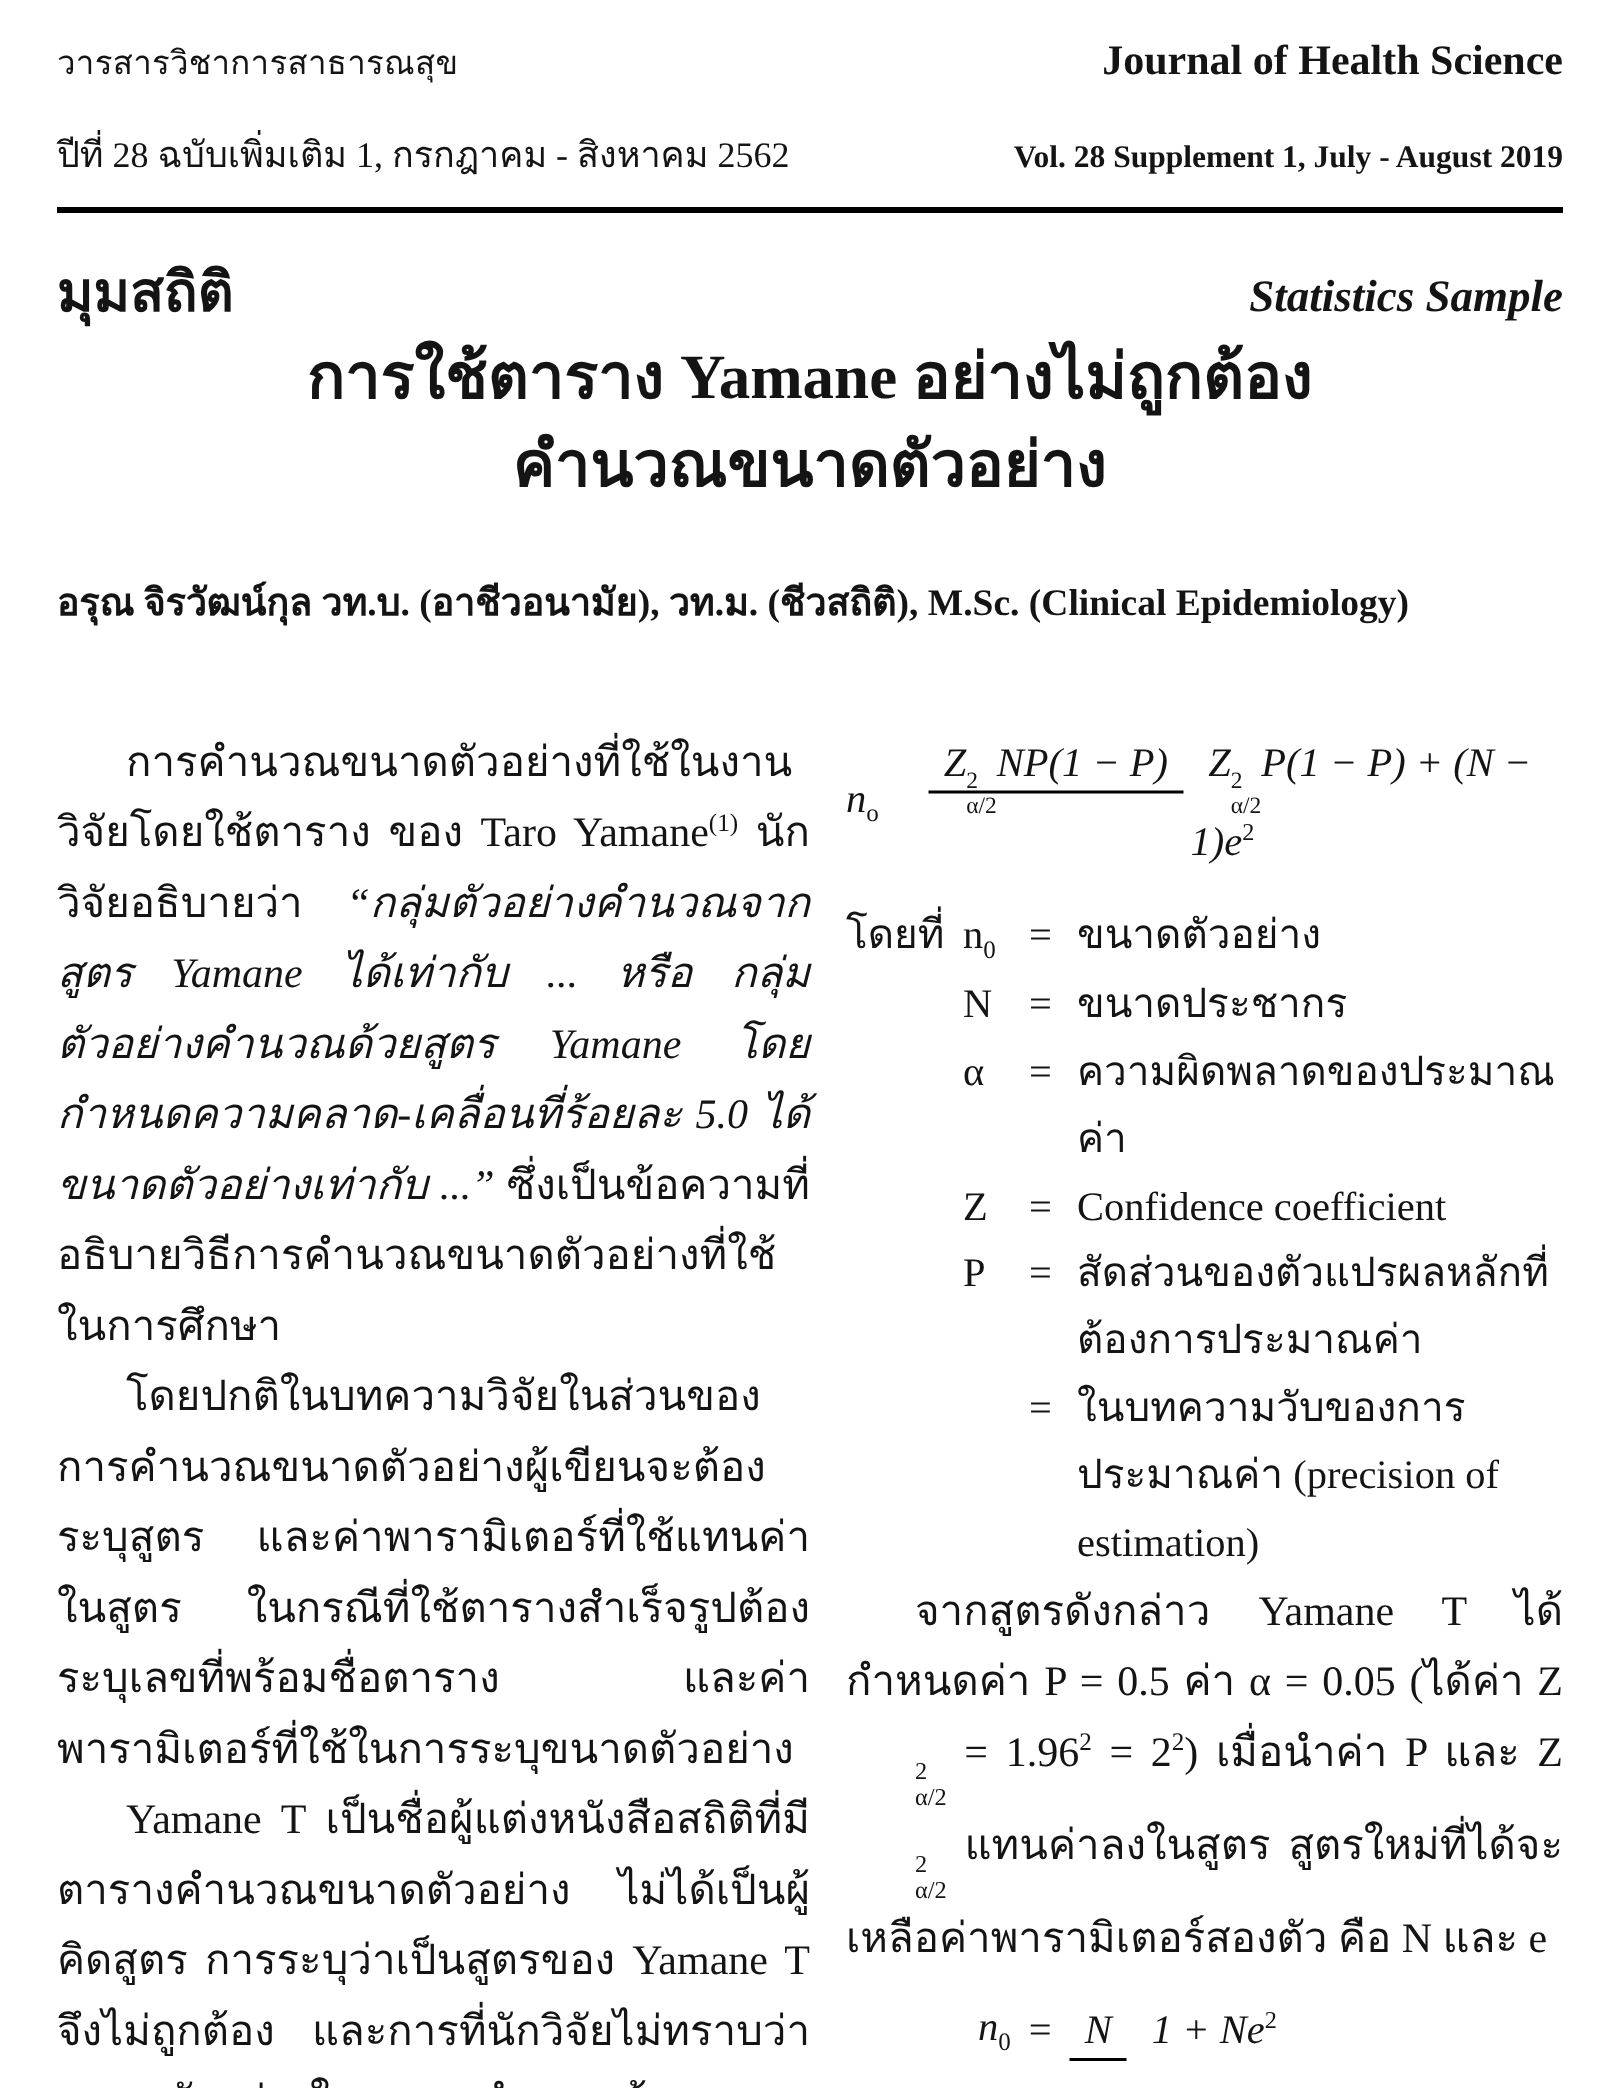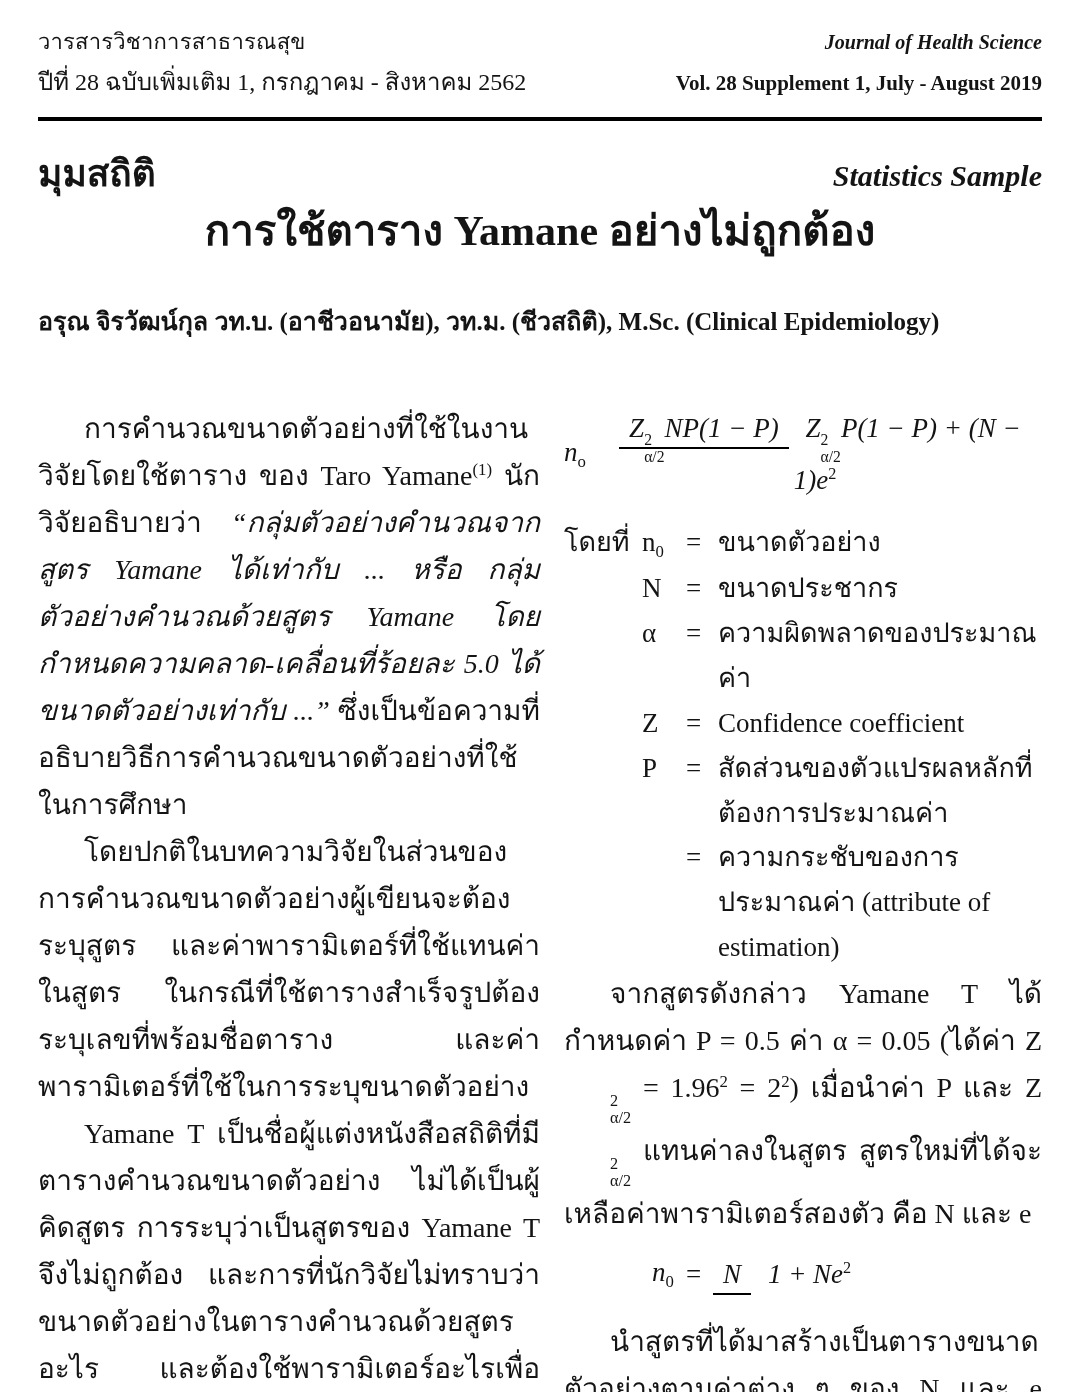--- a/index.html
+++ b/index.html
@@ -6,24 +6,24 @@
   body{
     width:1080px;min-height:1392px;
     color:#141414;
     font-family:"Liberation Serif","DejaVu Serif",serif;
     -webkit-font-smoothing:antialiased;
   }
   .page{box-sizing:border-box;width:1080px;min-height:1392px;padding:24px 38px 30px;}
 
   
   .hdr-row{display:flex;justify-content:space-between;align-items:baseline;}
-  .hdr-row.second{margin-top:3px;gap:45px;}
+  .hdr-row.second{margin-top:24px;gap:45px;}
   .hdr-th1{font-size:22px;letter-spacing:.2px;}
   .hdr-th2{font-size:24px;}
-  .hdr-en{font-size:20px;font-weight:bold;font-style:italic;}
+  .hdr-en{font-size:28px;font-weight:bold;}
   .hdr-en2{font-size:21px;font-weight:bold;}
 
   .rule{height:4px;background:#000;margin:16px 0 0;}
 
   .section-row{display:flex;justify-content:space-between;align-items:baseline;margin-top:22px;}
   .section-th{font-family:"Liberation Sans","DejaVu Sans",sans-serif;font-weight:bold;font-size:37px;}
   .section-en{font-weight:bold;font-style:italic;font-size:30px;}
 
   
   .title{text-align:center;font-weight:bold;font-size:42px;line-height:1.4;}
@@ -79,20 +79,21 @@
 
   <div class="rule"></div>
 
   <div class="section-row">
     <span class="section-th">มุมสถิติ</span>
     <span class="section-en">Statistics Sample</span>
   </div>
 
   <div class="title">
     <div>การใช้ตาราง Yamane อย่างไม่ถูกต้อง</div>
+    <div>คำนวณขนาดตัวอย่าง</div>
   </div>
 
   <div class="author">อรุณ จิรวัฒน์กุล วท.บ. (อาชีวอนามัย), วท.ม. (ชีวสถิติ), M.Sc. (Clinical Epidemiology)</div>
 
   <div class="cols">
 
     <div class="col-left">
       <p class="body"><span>การคำนวณขนาดตัวอย่างที่ใช้ในงานวิจัยโดยใช้ตาราง ของ Taro Yamane</span><span class="sup">(1)</span><span> นักวิจัยอธิบายว่า </span><span class="q">“กลุ่มตัวอย่างคำนวณจากสูตร Yamane ได้เท่ากับ ... หรือ กลุ่มตัวอย่างคำนวณด้วยสูตร Yamane โดยกำหนดความคลาด-เคลื่อนที่ร้อยละ 5.0 ได้ขนาดตัวอย่างเท่ากับ ...”</span><span> ซึ่งเป็นข้อความที่อธิบายวิธีการคำนวณขนาดตัวอย่างที่ใช้ในการศึกษา</span></p>
       <p class="body">โดยปกติในบทความวิจัยในส่วนของการคำนวณขนาดตัวอย่างผู้เขียนจะต้องระบุสูตร และค่าพารามิเตอร์ที่ใช้แทนค่าในสูตร ในกรณีที่ใช้ตารางสำเร็จรูปต้องระบุเลขที่พร้อมชื่อตาราง และค่าพารามิเตอร์ที่ใช้ในการระบุขนาดตัวอย่าง</p>
       <p class="body">Yamane T เป็นชื่อผู้แต่งหนังสือสถิติที่มีตารางคำนวณขนาดตัวอย่าง ไม่ได้เป็นผู้คิดสูตร การระบุว่าเป็นสูตรของ Yamane T จึงไม่ถูกต้อง และการที่นักวิจัยไม่ทราบว่าขนาดตัวอย่างในตารางคำนวณด้วยสูตรอะไร และต้องใช้พารามิเตอร์อะไรเพื่อแทนค่าในสูตร ทำให้ใช้ตารางในหนังสือของ Yamane T คำนวณขนาดตัวอย่างไม่ถูกต้อง และไม่เหมาะสมจำนวนมาก</p>
@@ -143,21 +144,21 @@
         <div class="def-row">
           <span class="def-prefix"></span>
           <span class="def-sym">P</span>
           <span class="def-eq">=</span>
           <span class="def-text">สัดส่วนของตัวแปรผลหลักที่ต้องการประมาณค่า</span>
         </div>
         <div class="def-row">
           <span class="def-prefix"></span>
           <span class="def-sym"></span>
           <span class="def-eq">=</span>
-          <span class="def-text">ความกระชับของการประมาณค่า (attribute of estimation)</span>
+          <span class="def-text">ในบทความวับของการประมาณค่า (precision of estimation)</span>
         </div>
       </div>
 
       <p class="body"><span>จากสูตรดังกล่าว Yamane T ได้กำหนดค่า P = 0.5 ค่า α = 0.05 (ได้ค่า Z</span><span class="ss">
             <span class="t">2</span>
             <span class="b">α/2</span>
           </span><span> = 1.96</span><span class="sup">2</span><span> = 2</span><span class="sup">2</span><span>) เมื่อนำค่า P และ Z</span><span class="ss">
             <span class="t">2</span>
             <span class="b">α/2</span>
           </span><span> แทนค่าลงในสูตร สูตรใหม่ที่ได้จะเหลือค่าพารามิเตอร์สองตัว คือ N และ e</span></p>

